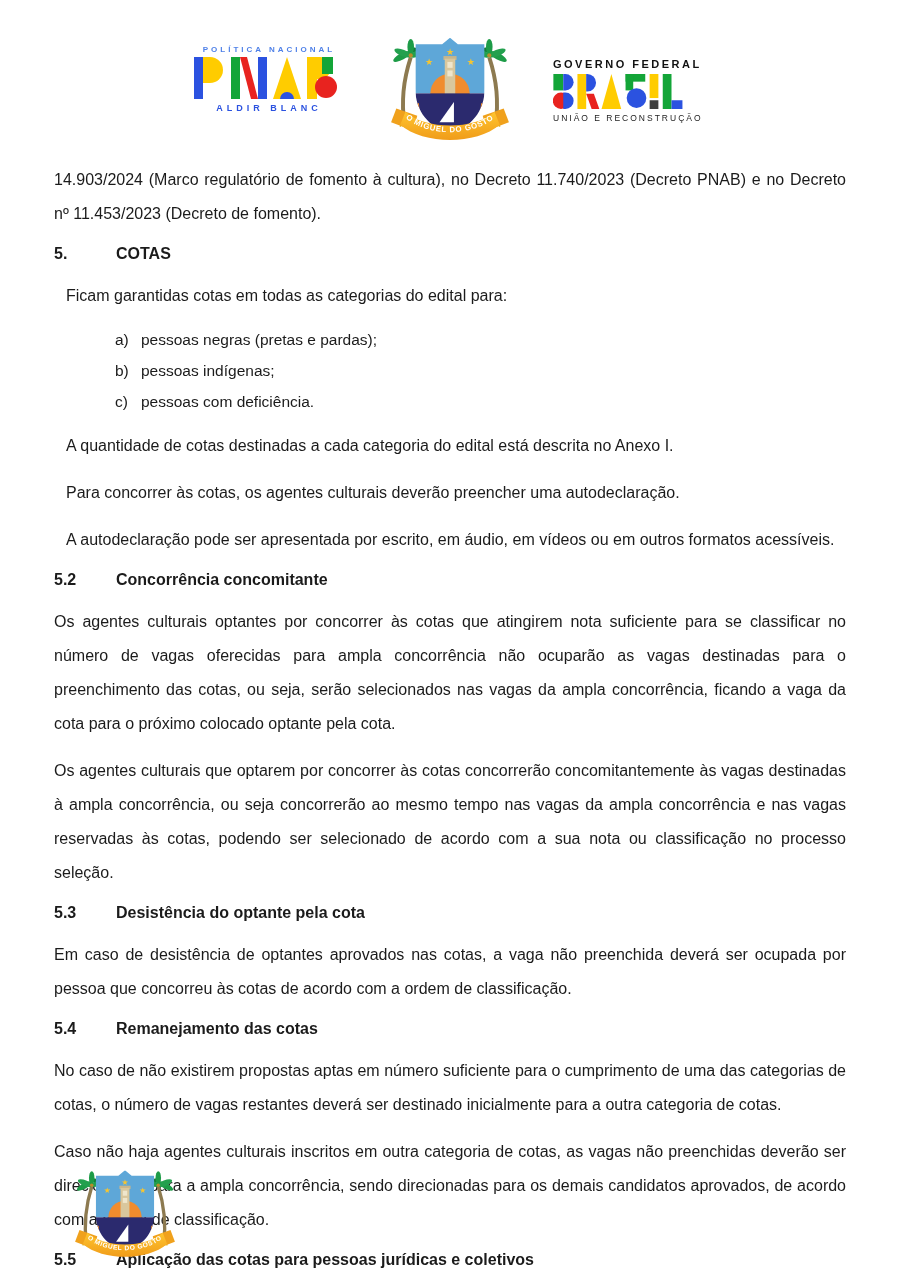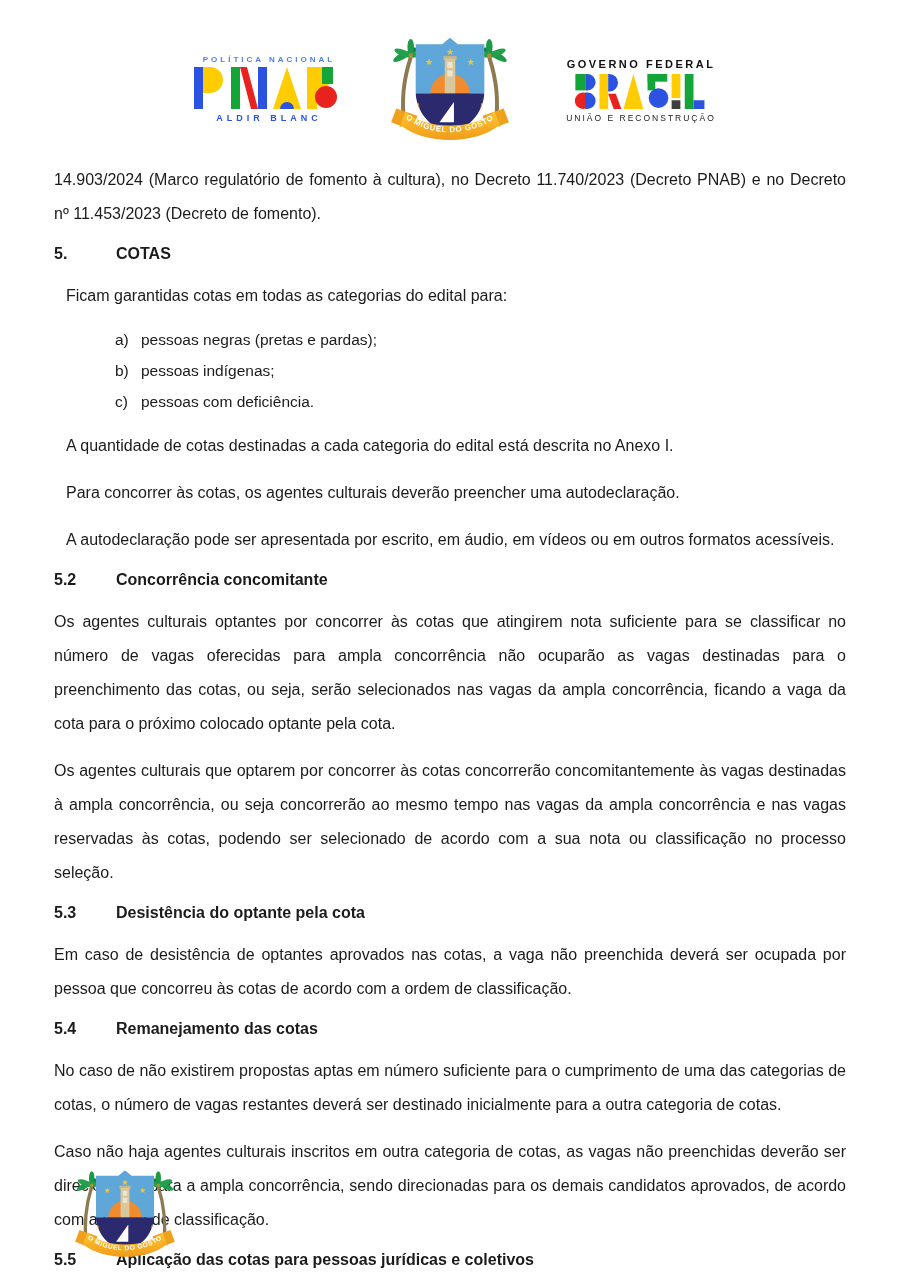--- a/index.html
+++ b/index.html
@@ -8,25 +8,25 @@
     background:#ffffff;
     font-family:"Liberation Sans","DejaVu Sans",sans-serif;
     color:#1b1b1b;
     position:relative;
     overflow:hidden;
   }
   .page{position:relative;width:900px;height:1273px;}
 
   
   .logo-row{position:absolute;top:0;left:0;width:900px;height:150px;}
-  .logo-pnab{position:absolute;left:193px;top:55px;width:152px;text-align:center;}
+  .logo-pnab{position:absolute;left:193px;top:45px;width:152px;text-align:center;}
   .logo-pnab .top-line{font-size:8px;letter-spacing:3px;color:#4f81e8;font-weight:bold;margin-bottom:3px;}
   .logo-pnab .bottom-line{font-size:9px;letter-spacing:4px;color:#2b52e0;font-weight:bold;margin-top:0;}
   .logo-crest{position:absolute;left:378px;top:25px;width:144px;height:123px;}
-  .logo-gov{position:absolute;left:553px;top:58px;width:176px;text-align:center;}
+  .logo-gov{position:absolute;left:553px;top:58px;width:176px;}
   .logo-gov .top-line{font-size:11px;letter-spacing:2.5px;color:#111;font-weight:bold;margin-bottom:4px;}
   .logo-gov .bottom-line{font-size:8.5px;letter-spacing:2px;color:#222;}
   .sr-word{position:absolute;width:1px;height:1px;overflow:hidden;clip:rect(0 0 0 0);white-space:nowrap;}
 
   
   .doc{position:absolute;top:163px;left:54px;width:792px;}
   .doc p{margin:0 0 13px 0;font-size:16px;line-height:34px;text-align:justify;}
   .doc p.single{text-align:left;margin-left:12px;}
   .sec-h{display:flex;font-weight:bold;font-size:16px;line-height:20px;margin:5px 0 15px 0;}
   .sec-h .num{width:62px;flex:none;}

